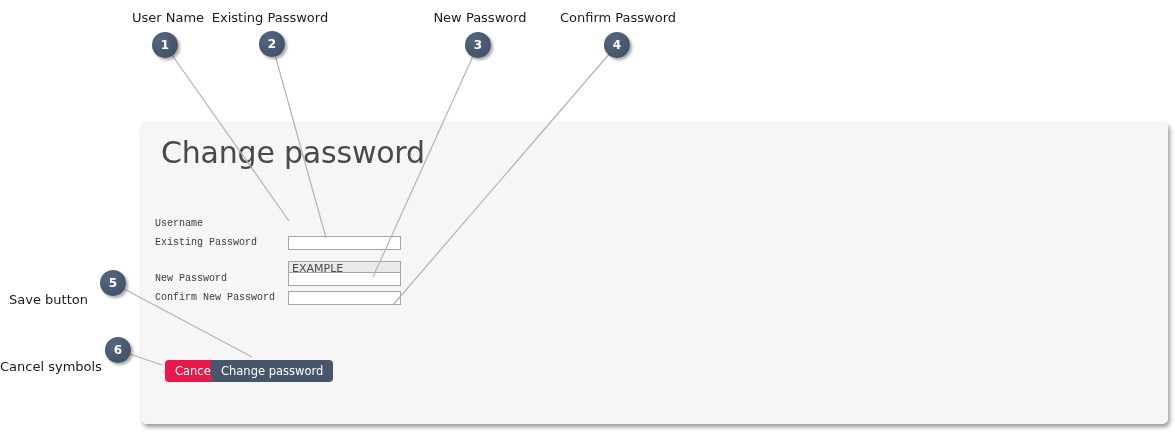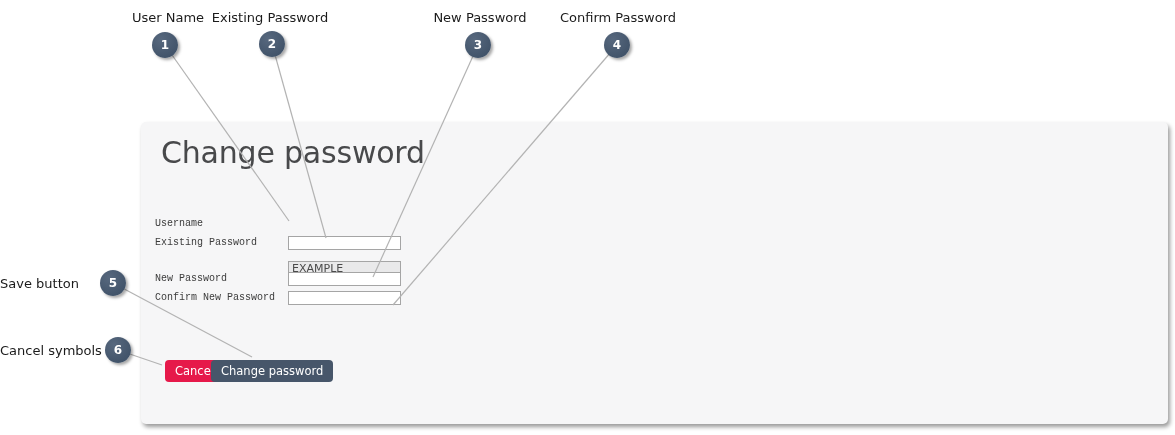--- a/index.html
+++ b/index.html
@@ -6,21 +6,21 @@
   body{
     width:1175px;height:435px;position:relative;background:#ffffff;
     font-family:"Liberation Sans", sans-serif;overflow:hidden;
   }
   
   .callout-label{
     position:absolute;font-size:13px;color:#1b1b1b;white-space:nowrap;
     font-family:"DejaVu Sans", sans-serif;
   }
   .callout-label.centered{transform:translateX(-50%);text-align:right;}
-  .callout-label.right-aligned{text-align:left;}
+  .callout-label.right-aligned{text-align:center;margin-top:16px;}
   .balloon{
     position:absolute;width:26px;height:26px;border-radius:50%;
     background:radial-gradient(circle at 35% 30%, #57687e, #42546a 72%);
     color:#ffffff;font-size:12px;font-weight:bold;
     display:flex;align-items:center;justify-content:center;
     box-shadow:2px 2px 3px rgba(0,0,0,0.35);z-index:30;
     font-family:"DejaVu Sans", sans-serif;
   }
   #lines{position:absolute;left:0;top:0;z-index:20;pointer-events:none;}
   

